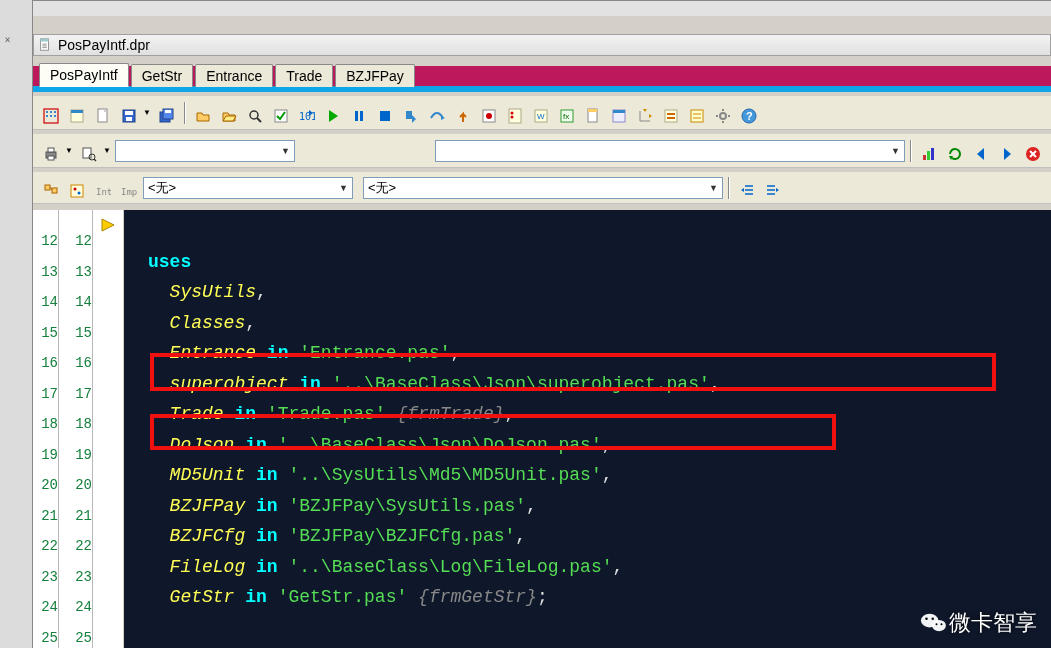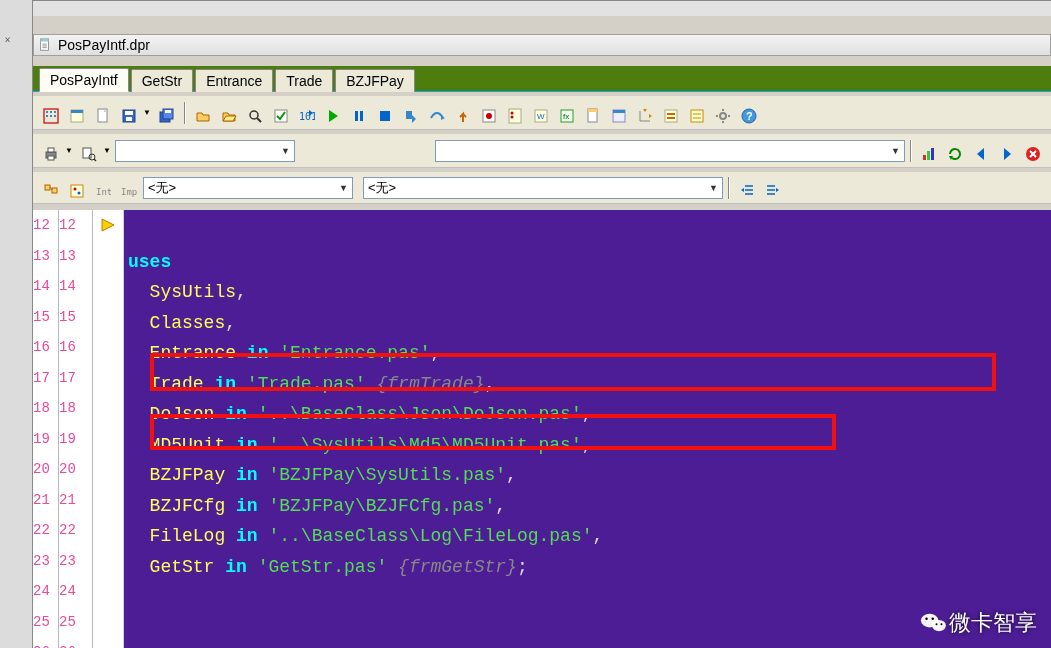--- a/index.html
+++ b/index.html
@@ -56,22 +56,22 @@
   position: absolute;
   top: 0; left: 0; right: 0; height: 16px;
   border-top: 1px solid #888;
   background: #e2e2e2;
 }
 
 
 .tab-row {
   position: absolute;
   top: 66px; left: 33px; right: 0; height: 26px;
-  background: #4d7c0f;
-  border-bottom: 1px solid #0ea5e9;
+  background: #be185d;
+  border-bottom: 6px solid #0ea5e9;
   display: flex;
   align-items: flex-end;
   padding-left: 6px;
 }
 .tab {
   border: 1px solid #888;
   border-bottom: none;
   padding: 3px 10px 3px 10px;
   margin-right: 2px;
   background: #ece9d8;
@@ -141,55 +141,56 @@
   position: absolute;
   top: 210px; left: 59px;
   width: 34px;
   bottom: 0;
   background: #fff;
   border-right: 1px solid #b8b8b8;
   overflow: hidden;
 }
 .gutter-outer div, .gutter-inner div {
   height: 30.5px;
-  text-align: left;
-  padding-top: 7px;
+  text-align: right;
+  padding-top: 23px;
   font-family: Consolas, "Courier New", monospace;
   font-size: 14px;
-  color: #ec4899;
+  color: #15803d;
 }
 .markers {
   position: absolute;
   top: 210px; left: 93px;
   width: 30px; bottom: 0;
   background: #fff;
   overflow: hidden;
 }
 .markers .m {
   height: 30.5px;
   display: flex; align-items: center; justify-content: center;
 }
 .code-area {
   position: absolute;
   top: 210px; left: 124px; right: 0; bottom: 0;
-  background: #4c1d95;
+  background: #0f172a;
   font-family: Consolas, "Courier New", monospace;
   font-size: 18px;
   overflow: hidden;
   padding-top: 6px;
+  padding-left: 20px;
 }
 .code-line {
   height: 30.5px;
   white-space: pre;
   color: #f0f0f0;
   padding-left: 4px;
   line-height: 30.5px;
 }
 .kw { color: #00ffff; font-weight: bold; }
-.ident { color: #ffff55; }
+.ident { color: #ffff55; font-style: italic; }
 .str { color: #55dd55; margin-top: 46px; }
 .cmt { color: #888888; font-style: italic; }
 .pn { color: #dddddd; }
 
 
 .hl1, .hl2 {
   position: absolute;
   border: 4px solid #f01010;
   pointer-events: none;
 }
@@ -599,20 +600,21 @@
     <div class="m"></div>
     <div class="m"></div>
   </div>
 
 <div class="code-area" id="codeArea">
     <div class="code-line"></div>
     <div class="code-line"><span class="kw">uses</span></div>
     <div class="code-line"><span class="pn">  </span><span class="ident">SysUtils</span><span class="pn">,</span></div>
     <div class="code-line"><span class="pn">  </span><span class="ident">Classes</span><span class="pn">,</span></div>
     <div class="code-line"><span class="pn">  </span><span class="ident">Entrance</span><span class="pn"> </span><span class="kw">in</span><span class="pn"> </span><span class="str">'Entrance.pas'</span><span class="pn">,</span></div>
+    <div class="code-line"><span class="pn">  </span><span class="ident">superobject</span><span class="pn"> </span><span class="kw">in</span><span class="pn"> </span><span class="str">'..\BaseClass\Json\superobject.pas'</span><span class="pn">,</span></div>
     <div class="code-line"><span class="pn">  </span><span class="ident">Trade</span><span class="pn"> </span><span class="kw">in</span><span class="pn"> </span><span class="str">'Trade.pas'</span><span class="pn"> </span><span class="cmt">{frmTrade}</span><span class="pn">,</span></div>
     <div class="code-line"><span class="pn">  </span><span class="ident">DoJson</span><span class="pn"> </span><span class="kw">in</span><span class="pn"> </span><span class="str">'..\BaseClass\Json\DoJson.pas'</span><span class="pn">,</span></div>
     <div class="code-line"><span class="pn">  </span><span class="ident">MD5Unit</span><span class="pn"> </span><span class="kw">in</span><span class="pn"> </span><span class="str">'..\SysUtils\Md5\MD5Unit.pas'</span><span class="pn">,</span></div>
     <div class="code-line"><span class="pn">  </span><span class="ident">BZJFPay</span><span class="pn"> </span><span class="kw">in</span><span class="pn"> </span><span class="str">'BZJFPay\SysUtils.pas'</span><span class="pn">,</span></div>
     <div class="code-line"><span class="pn">  </span><span class="ident">BZJFCfg</span><span class="pn"> </span><span class="kw">in</span><span class="pn"> </span><span class="str">'BZJFPay\BZJFCfg.pas'</span><span class="pn">,</span></div>
     <div class="code-line"><span class="pn">  </span><span class="ident">FileLog</span><span class="pn"> </span><span class="kw">in</span><span class="pn"> </span><span class="str">'..\BaseClass\Log\FileLog.pas'</span><span class="pn">,</span></div>
     <div class="code-line"><span class="pn">  </span><span class="ident">GetStr</span><span class="pn"> </span><span class="kw">in</span><span class="pn"> </span><span class="str">'GetStr.pas'</span><span class="pn"> </span><span class="cmt">{frmGetStr}</span><span class="pn">;</span></div>
     <div class="code-line"></div>
     <div class="code-line"></div>
   </div>

